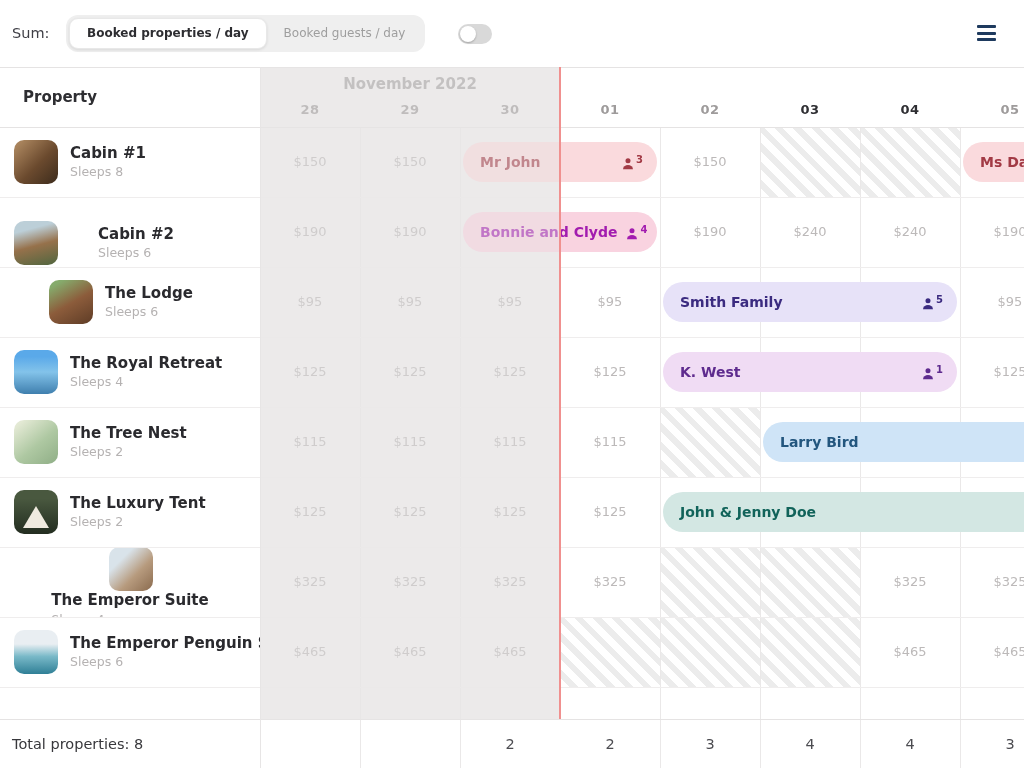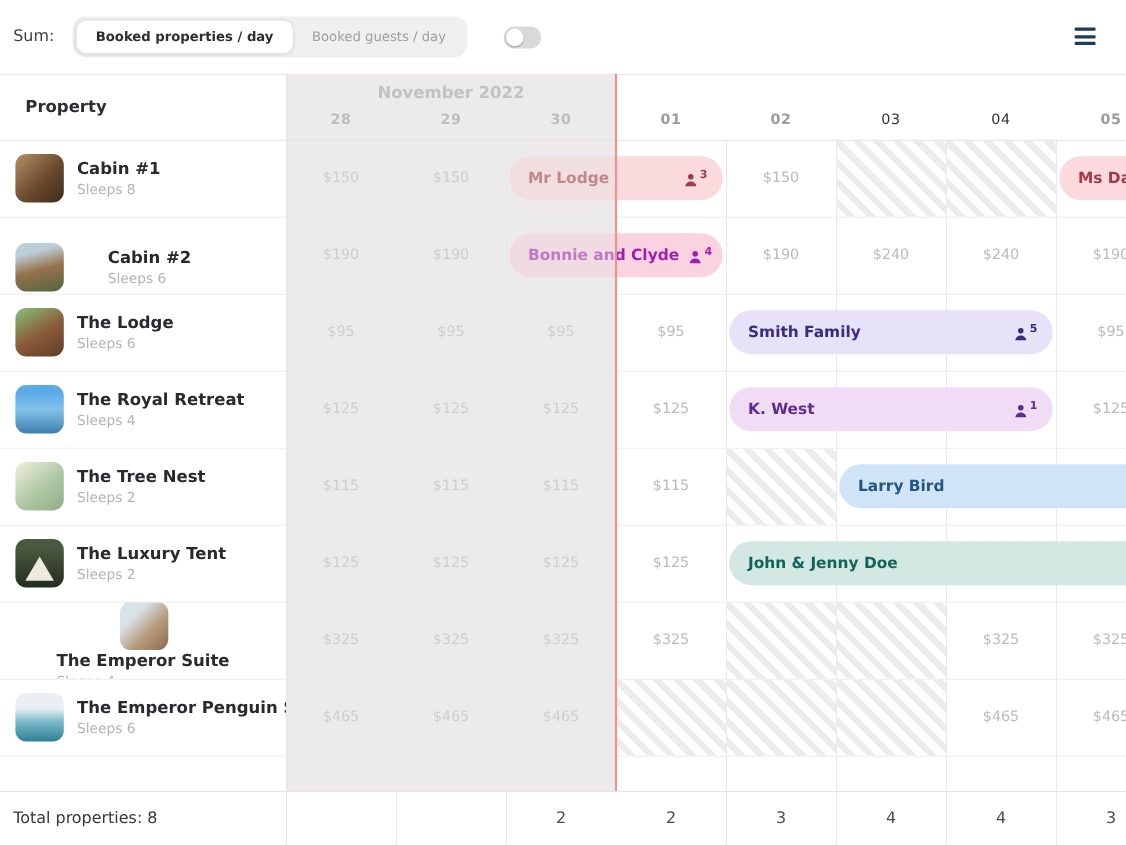--- a/index.html
+++ b/index.html
@@ -26,21 +26,21 @@
   .overlay{position:absolute;left:260px;top:67px;width:300px;height:653px;background:rgba(231,228,228,.45);z-index:4;pointer-events:none;}
   .today-line{position:absolute;left:559px;top:67px;width:2px;height:652px;z-index:5;}
   .vline{position:absolute;top:127px;bottom:0;width:1px;background:#eae8e8;z-index:2;}
   .leftdiv{position:absolute;left:260px;top:67px;bottom:0;width:1px;background:#e7e5e5;z-index:2;}
   .hline{position:absolute;left:0;width:1024px;height:1px;background:#efeded;z-index:2;}
   .hline.strong{background:#e5e3e3;}
   
   .prop-head{position:absolute;left:12px;top:67px;height:60px;line-height:60px;font-size:15px;font-weight:700;color:#2e2e32;z-index:3;margin-left:11px;}
   .month{position:absolute;left:260px;top:75px;width:300px;text-align:center;font-size:15px;font-weight:700;color:#a7a4a4;z-index:3;}
   .day{position:absolute;top:102px;width:100px;text-align:center;font-size:13px;font-weight:600;color:#9e9b9b;letter-spacing:.5px;z-index:3;}
-  .day.em{color:#2f2f33;font-weight:400;}
+  .day.em{color:#2f2f33;font-weight:700;}
   
   .prop-row{position:absolute;left:0;width:260px;height:70px;display:flex;align-items:center;background:transparent;
     overflow:hidden;white-space:nowrap;cursor:pointer;z-index:1;}
   .thumb{flex:0 0 44px;width:44px;height:44px;border-radius:10px;margin:0 12px 0 14px;}
   .pn{font-size:15px;font-weight:700;color:#2a2a2e;line-height:1.25;}
   .ps{font-size:12.5px;color:#b5b2b2;line-height:1.3;margin-top:2px;}
   .thumb-0{background:linear-gradient(135deg,#a8835c 10%,#6b4a2e 55%,#3c2b1c);}
   .thumb-1{background:linear-gradient(165deg,#bccfd8 22%,#96714b 55%,#50663f);}
   .thumb-2{background:linear-gradient(150deg,#86ab6c 12%,#8c5c3b 52%,#5e3c26);}
   .thumb-3{background:linear-gradient(180deg,#5aa9e9 15%,#83c3ea 50%,#3f7fae);}
@@ -115,21 +115,21 @@
       </div>
       <div class="cell" style="left: 460px; top: 127px;"></div>
       <div class="cell" style="left: 560px; top: 127px;"></div>
       <div class="cell" style="left: 660px; top: 127px;">
         <span class="price">$150</span>
       </div>
       <div class="cell hatch" style="left: 760px; top: 127px;"></div>
       <div class="cell hatch" style="left: 860px; top: 127px;"></div>
       <div class="cell" style="left: 960px; top: 127px;"></div>
       <div class="pill" style="left: 463px; top: 142px; width: 194px; background: rgb(250, 218, 221); color: rgb(162, 58, 69);">
-        <span class="lbl">Mr Lodge</span>
+        <span class="lbl">Mr John</span>
         <span class="gi">
           <svg viewBox="0 0 24 24">
             <circle cx="12" cy="6.5" r="4.3" fill="currentColor"></circle>
             <path d="M3.5 21 a8.5 7.2 0 0 1 17 0 z" fill="currentColor"></path>
           </svg>
           <sup>3</sup>
         </span>
       </div>
       <div class="pill" style="left: 963px; top: 142px; width: 101px; background: rgb(250, 218, 221); color: rgb(162, 58, 69);">
         <span class="lbl">Ms Dav</span>
@@ -164,21 +164,21 @@
       <div class="pill" style="left: 463px; top: 212px; width: 194px; background: rgb(249, 211, 224); color: #a21caf;">
         <span class="lbl">Bonnie and Clyde</span>
         <span class="gi">
           <svg viewBox="0 0 24 24">
             <circle cx="12" cy="6.5" r="4.3" fill="currentColor"></circle>
             <path d="M3.5 21 a8.5 7.2 0 0 1 17 0 z" fill="currentColor"></path>
           </svg>
           <sup>4</sup>
         </span>
       </div>
-      <div class="prop-row" style="top: 267px;">
+      <div class="prop-row" style="top: 267px; padding-left: 35px;">
         <div class="thumb thumb-2"></div>
         <div>
           <div class="pn">The Lodge</div>
           <div class="ps">Sleeps 6</div>
         </div>
       </div>
       <div class="cell" style="left: 260px; top: 267px;">
         <span class="price">$95</span>
       </div>
       <div class="cell" style="left: 360px; top: 267px;">

